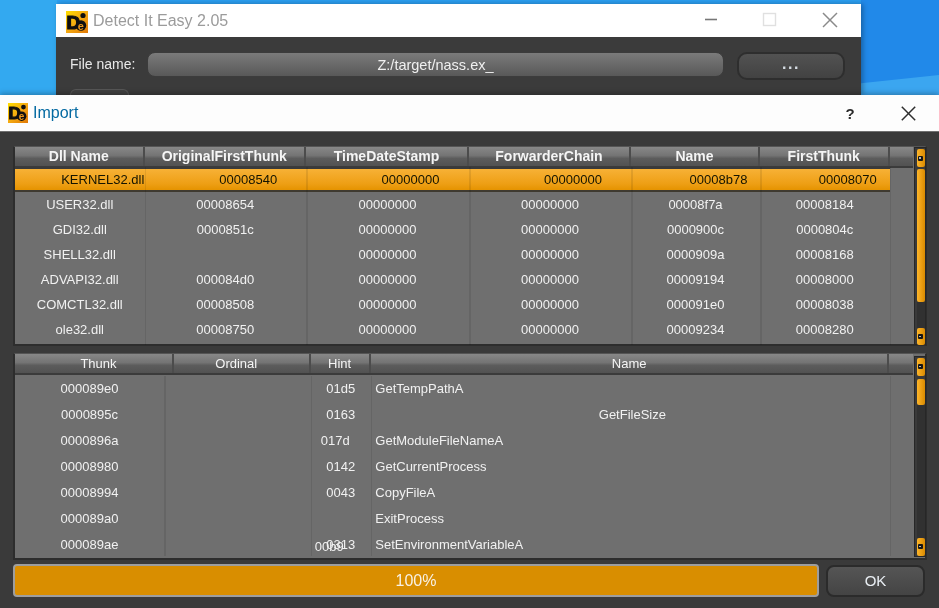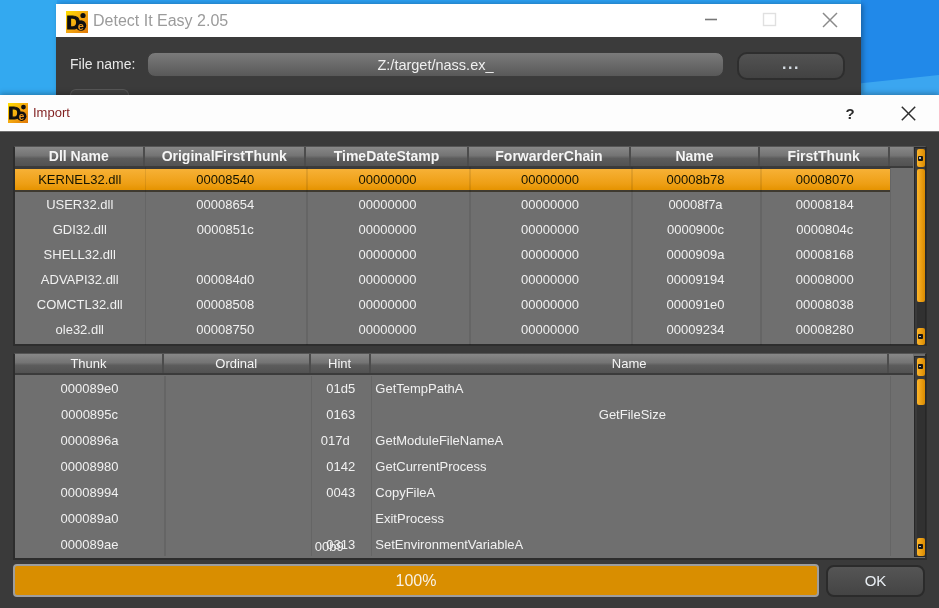--- a/index.html
+++ b/index.html
@@ -23,37 +23,37 @@
                text-align:center; line-height:25px; font-size:14.5px; color:#f0f0f0; }
   .die-dots { left:681px; top:48px; width:108px; height:28px; border-radius:10px;
               background:linear-gradient(180deg,#525252,#424242); border:2px solid #2e2e2e;
               text-align:center; line-height:19px; font-size:16px; font-weight:bold; color:#d6dde4; letter-spacing:1.5px; }
   .die-partial { left:14px; top:85px; width:59px; height:12px; border-radius:6px 6px 0 0;
                  background:#414141; border:1.5px solid #565656; border-bottom:none; }
 
   
   .imp-win { left:0; top:95px; width:939px; height:513px; background:#3a3a3a; box-shadow:0 -2px 5px rgba(0,0,0,0.25); }
   .imp-titlebar { left:0; top:0; width:939px; height:36.5px; background:#fdfdfd; border-bottom:1px solid #707070; }
-  .imp-title { left:33px; top:0; height:40px; line-height:36px; font-size:13px; color:#7f1d1d; }
+  .imp-title { left:33px; top:0; height:40px; line-height:36px; font-size:16px; color:#0369a1; }
   .imp-help { left:840px; top:0; width:20px; height:37px; line-height:37px; text-align:center; font-size:15px; font-weight:bold; color:#2b2b2b; }
 
   
   .tbl { background:#6f6f6f; border:2px solid #2d2d2d; border-top:1px solid #555; }
   .tbl1 { left:13px; top:146px; width:914px; height:200px; }
   .tbl2 { left:13px; top:353px; width:914px; height:207px; }
   .hdr { left:0; top:0; height:21px; background:linear-gradient(180deg,#888888 0%,#747474 45%,#5c5c5c 60%,#525252 100%);
          border-bottom:2px solid #3b3b3b; }
   .hcell { position:absolute; top:0; height:19px; line-height:19px; text-align:center;
            color:#f5f5f5; font-size:13px; border-right:2px solid #4c4c4c; }
   .hb { font-weight:bold; font-size:14px; }
   .row { position:absolute; left:0; width:898px; height:25px; }
   .cell { position:absolute; top:0; height:100%; text-align:center; color:#f1f1f1; font-size:13px; }
   .sel { background:linear-gradient(180deg,#f7b136 0%,#ee9f15 70%,#e59300 100%);
          border-top:2px solid #3a3a3a; border-bottom:2px solid #3f3a30; }
-  .sel .cell { color:#141400; }
+  .sel .cell { color:#141400;margin-left:23px; }
   .gridv { position:absolute; width:1.5px; background:rgba(0,0,0,0.085); }
 
   
   .sb-groove { position:absolute; left:900px; width:12px; background:#3a3a3a; border:1px solid #272727; }
   .sb-el { position:absolute; left:2px; width:8px; border-radius:2px;
            background:linear-gradient(90deg,#ffb62a,#d98a00); }
   .sb-track { position:absolute; left:2px; width:8px; background:#313131; }
   .dot { position:absolute; left:50%; top:50%; width:5px; height:5px; margin:-2.5px 0 0 -2.5px;
          background:#161616; border-radius:1px; }
   .dot::after { content:""; position:absolute; left:1px; top:1.5px; width:1.5px; height:1.5px; background:#b5b5b5; }
@@ -205,21 +205,21 @@
       <div class="sb-el" style="top:21px;height:133px"></div>
       <div class="sb-track" style="top:154px;height:26px"></div>
       <div class="sb-el" style="top:180px;height:17px">
         <div class="dot"></div>
       </div>
     </div>
   </div>
 
   <div class="abs tbl tbl2" id="t2">
     <div class="abs hdr" style="width: 898px;">
-      <div class="hcell" style="left: 0px; width: 149px;">Thunk</div>
+      <div class="hcell" style="left: 10px; width: 149px;">Thunk</div>
       <div class="hcell" style="left: 149px; width: 146.5px;">Ordinal</div>
       <div class="hcell" style="left: 295.5px; width: 60.3px;">Hint</div>
       <div class="hcell" style="left: 355.8px; width: 518.7px;">Name</div>
     </div>
     <div class="row" style="top: 22px; height: 26px; line-height: 26px; width: 874.5px;">
       <div class="cell" style="left: 0px; width: 149px; line-height: inherit; text-align: center;">000089e0</div>
       <div class="cell" style="left: 149px; width: 146.5px; line-height: inherit;"></div>
       <div class="cell" style="left: 295.5px; width: 60.3px; line-height: inherit;">01d5</div>
       <div class="cell" style="left: 355.8px; width: 518.7px; line-height: inherit; text-align: left; padding-left: 4.5px;">GetTempPathA</div>
     </div>

